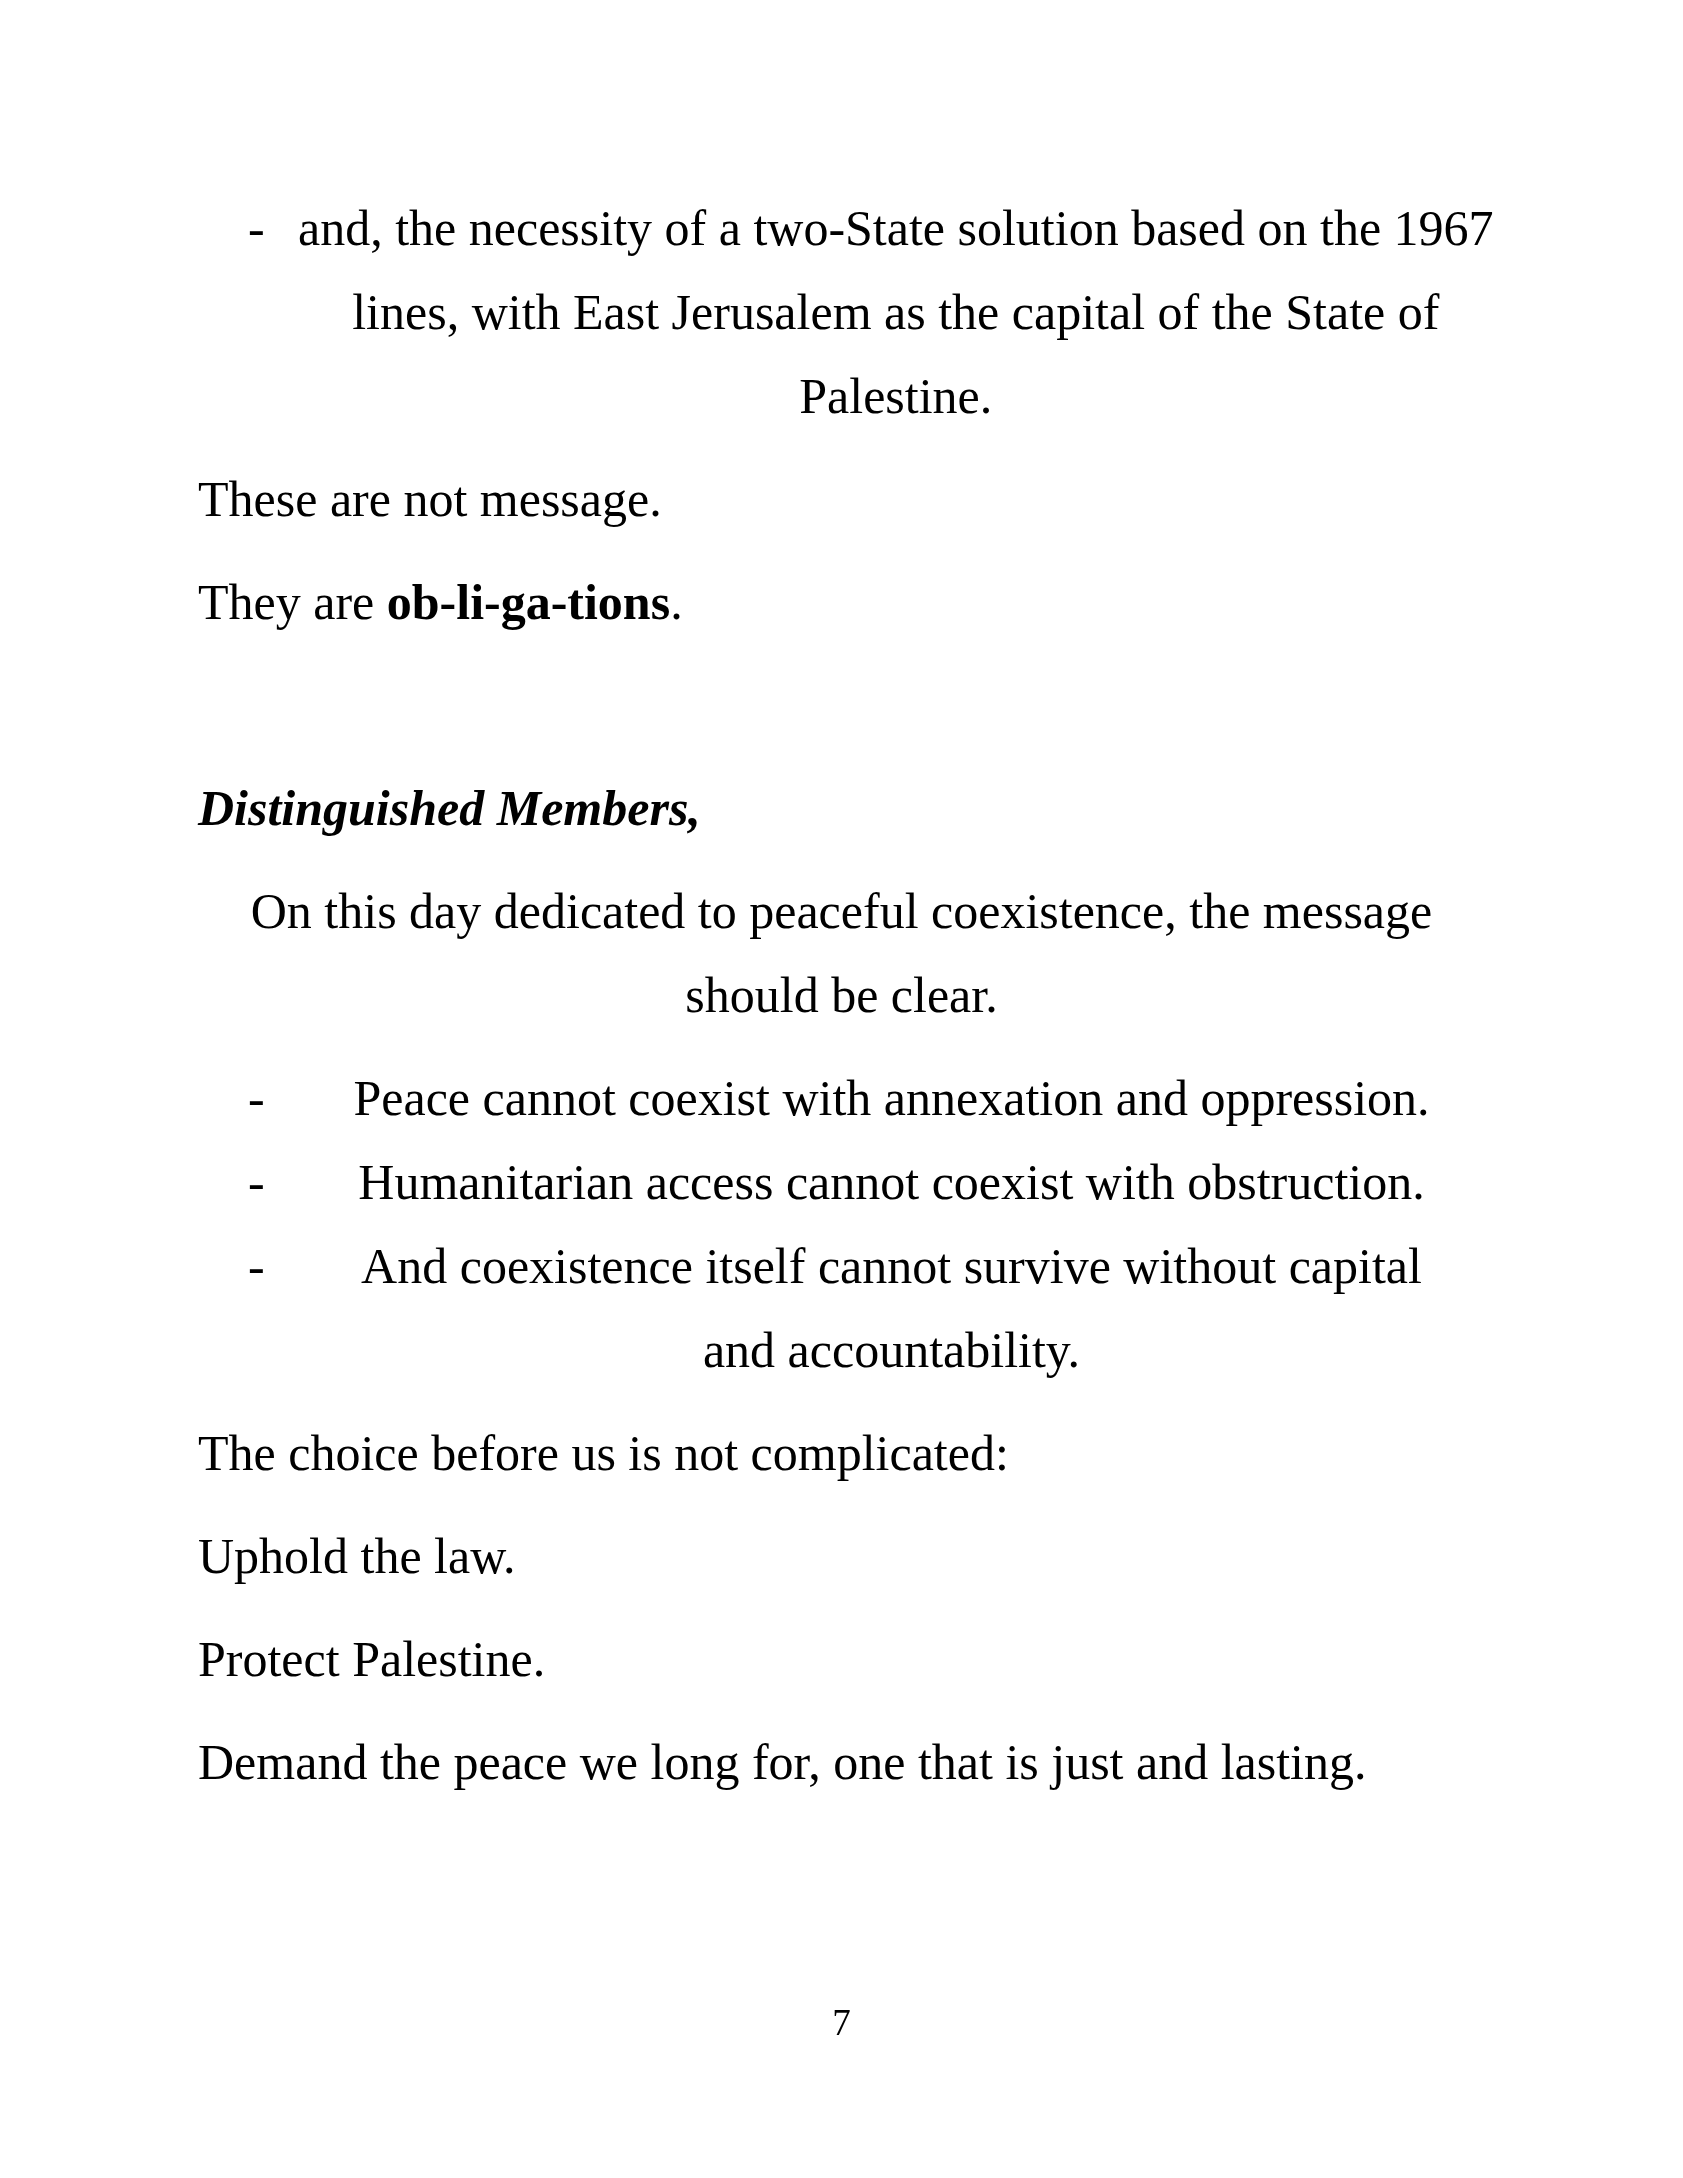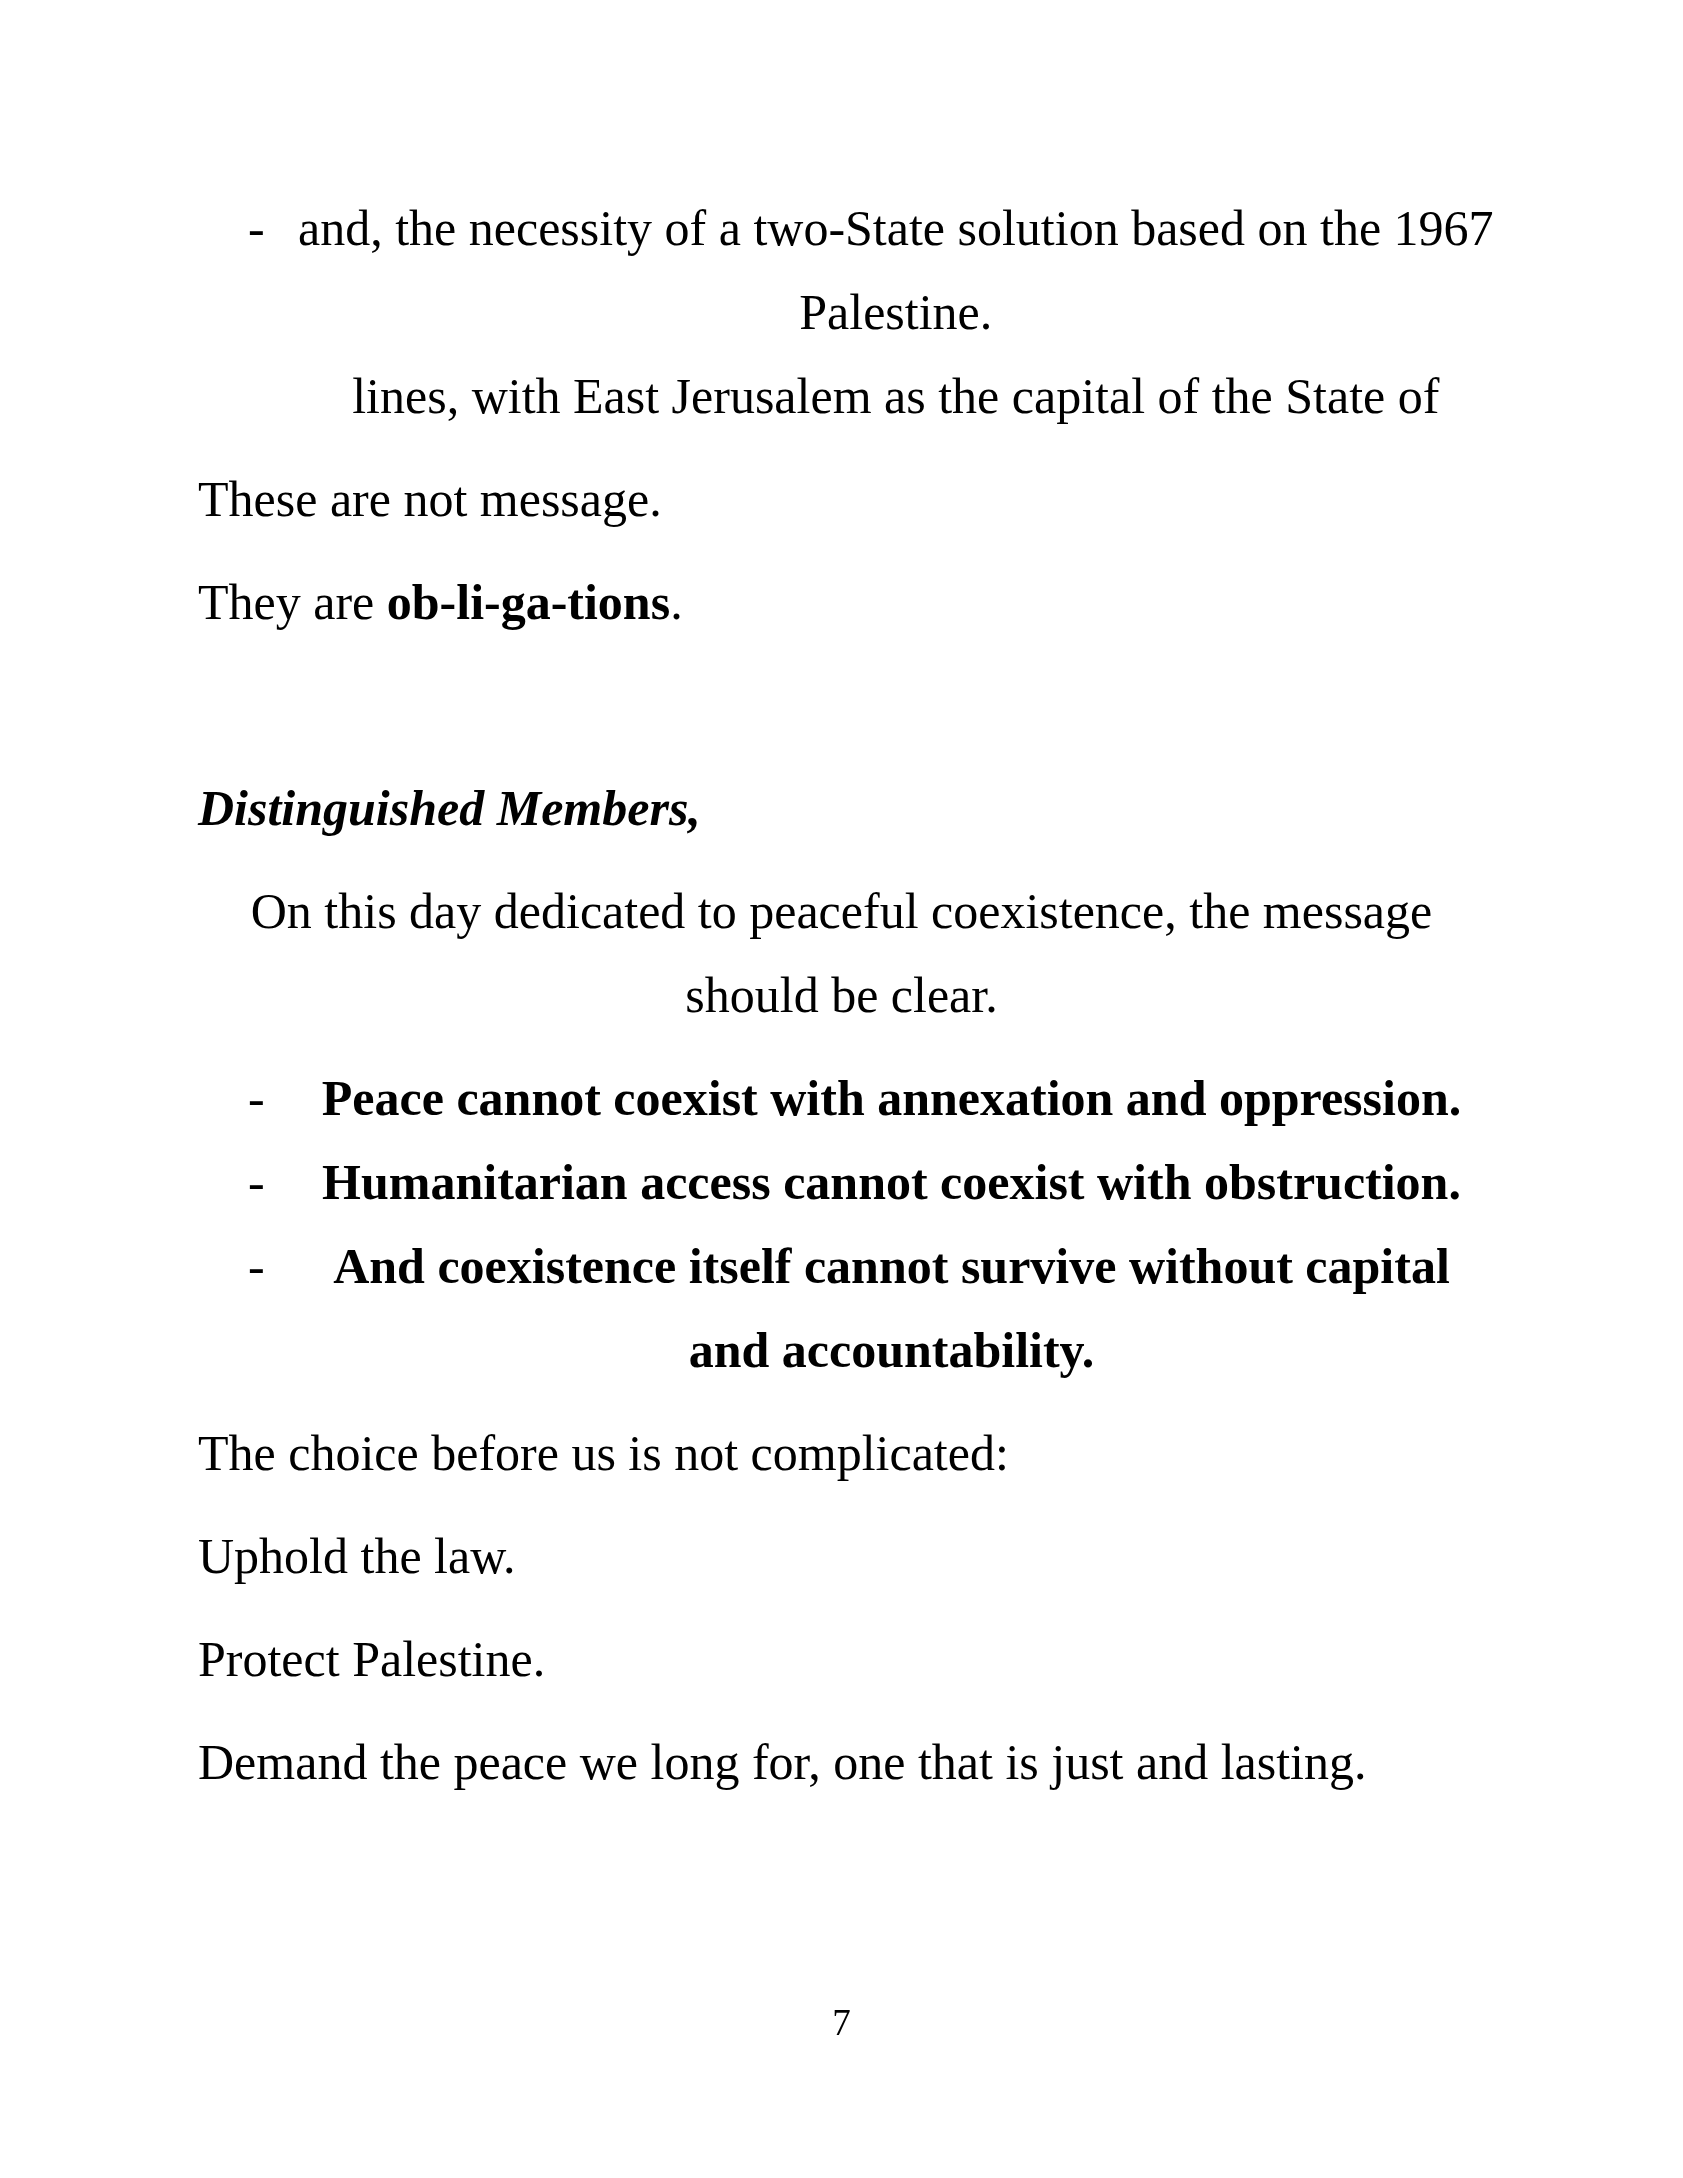--- a/index.html
+++ b/index.html
@@ -47,21 +47,21 @@
   .bullet-item .btext {
     flex: 1 1 auto;
   }
   .bullet-single {
     margin: 0 0 19px 0;
   }
   .bullet-list {
     margin: 0 0 19px 0;
   }
   .bullet-list .btext {
-    font-weight: bold;
+    font-weight: normal;
   }
   .heading {
     font-weight: bold;
     font-style: italic;
   }
   .bold-inline {
     font-weight: bold;
   }
   .footer {
     position: absolute;
@@ -76,22 +76,22 @@
 </head>
 <body>
 
 <div class="page">
   <div class="content">
 
     <div class="bullet-item bullet-single">
       <span class="marker">-</span>
       <div class="btext">
         <div class="line">and, the necessity of a two-State solution based on the 1967</div>
+        <div class="line">lines, with East Jerusalem as the capital of the State of</div>
         <div class="line">Palestine.</div>
-        <div class="line">lines, with East Jerusalem as the capital of the State of</div>
       </div>
     </div>
 
     <p class="para">These are not message.</p>
 
     <p class="para"><span>They are </span><span class="bold-inline">ob-li-ga-tions</span><span>.</span></p>
 
     <p class="para empty"></p>
 
     <p class="para heading">Distinguished Members,</p>

